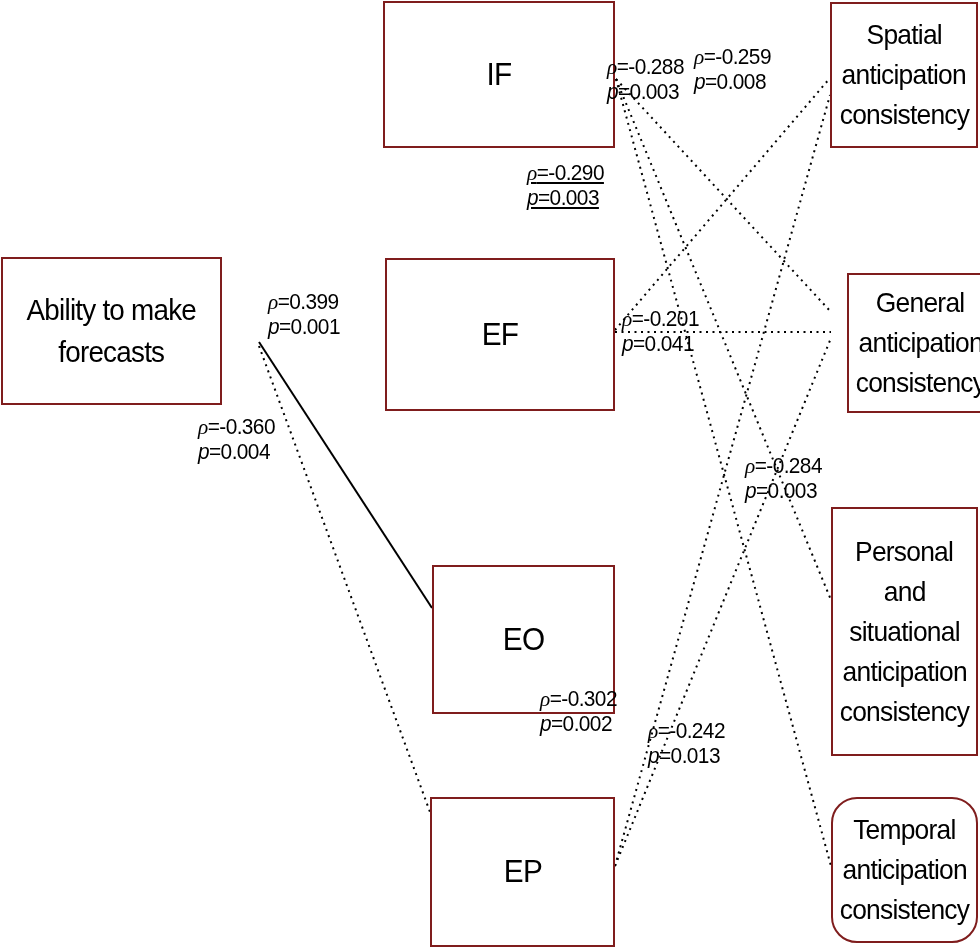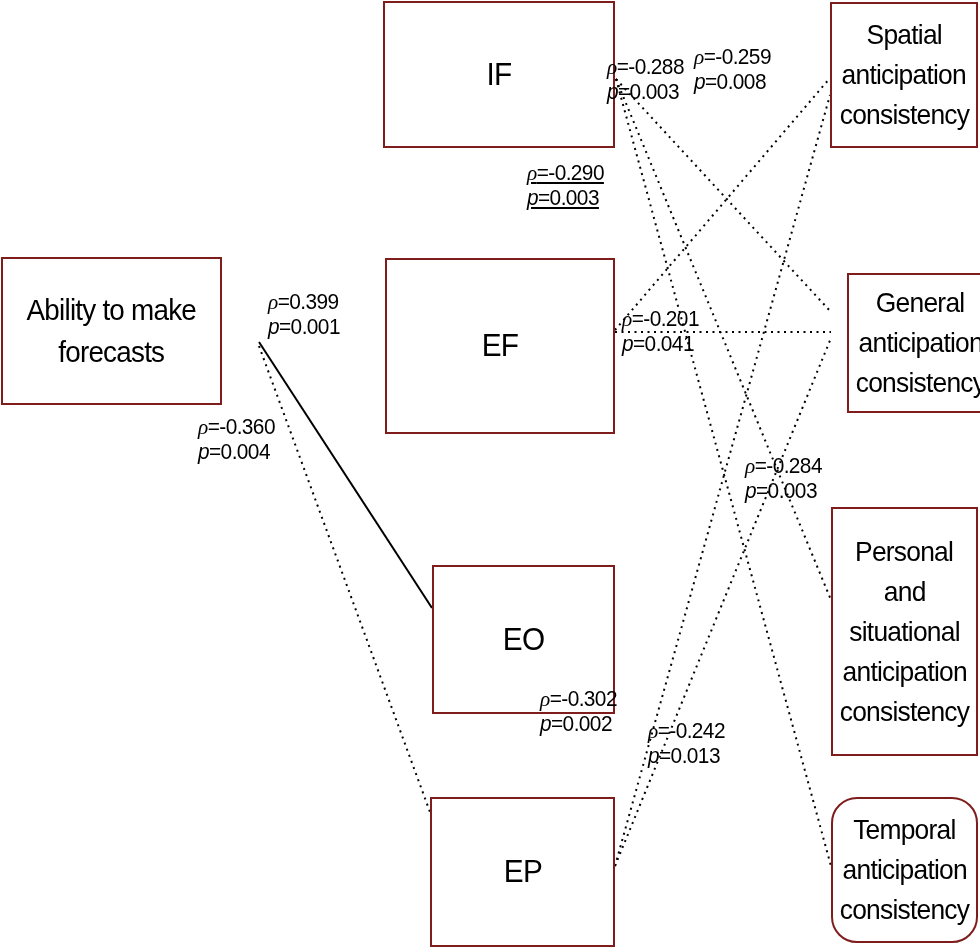--- a/index.html
+++ b/index.html
@@ -61,21 +61,21 @@
       <line x1="615" y1="866" x2="831" y2="338" stroke="#000000" stroke-width="2" stroke-dasharray="2 4.5"></line>
     </svg>
   <div id="nodes">
       <div class="node node--source" style="left: 1px; top: 257px; width: 221px; height: 148px;">
         <span class="node-line">Ability to make</span>
         <span class="node-line">forecasts</span>
       </div>
       <div class="node node--factor" style="left: 383px; top: 1px; width: 232px; height: 147px;">
         <span class="node-line">IF</span>
       </div>
-      <div class="node node--factor" style="left: 385px; top: 258px; width: 230px; height: 176px;">
+      <div class="node node--factor" style="left: 385px; top: 258px; width: 230px; height: 153px;">
         <span class="node-line">EF</span>
       </div>
       <div class="node node--factor" style="left: 432px; top: 533px; width: 183px; height: 149px; margin-top: 32px;">
         <span class="node-line">EO</span>
       </div>
       <div class="node node--factor" style="left: 430px; top: 797px; width: 185px; height: 150px; justify-content: center;">
         <span class="node-line">EP</span>
       </div>
       <div class="node node--outcome" style="left: 830px; top: 2px; width: 148px; height: 146px;">
         <span class="node-line">Spatial</span>

